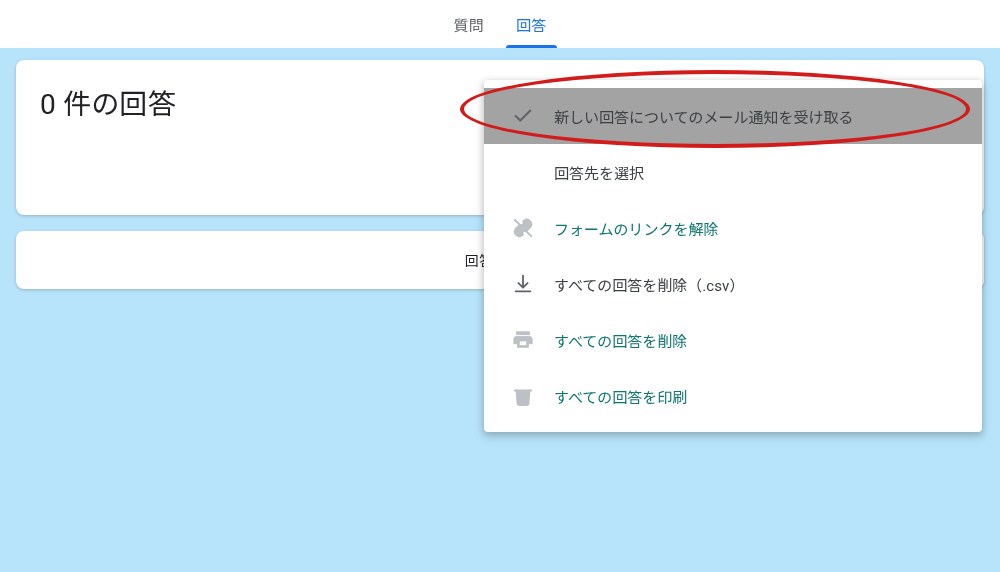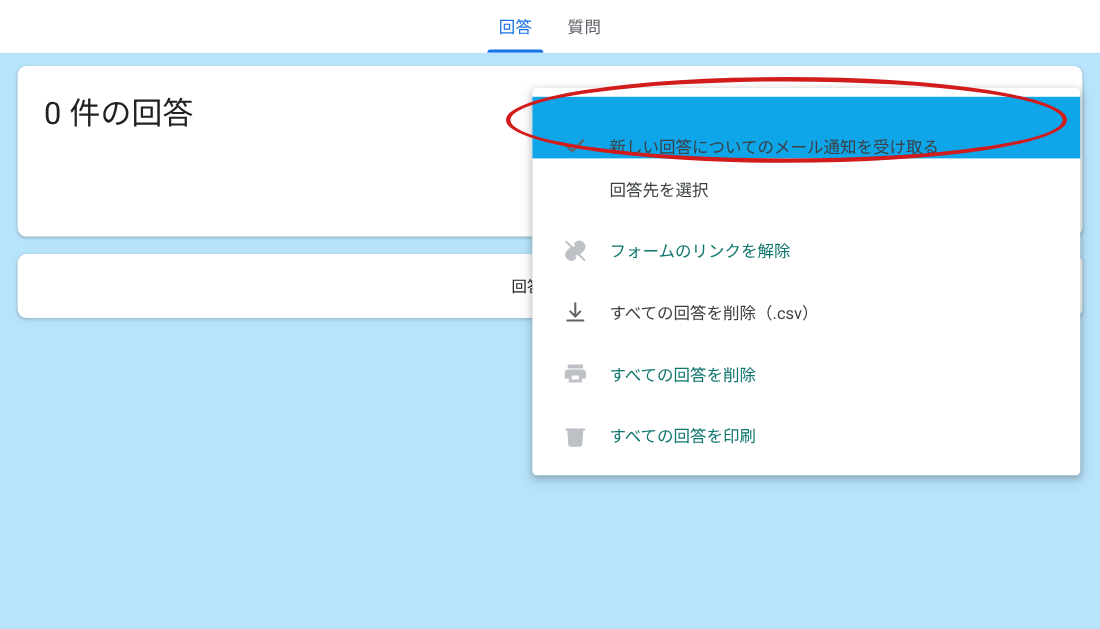--- a/index.html
+++ b/index.html
@@ -40,43 +40,43 @@
     .menu {
       position: absolute; top: 80px; left: 484px; width: 498px;
       background: #fff; border-radius: 4px;
       box-shadow: 0 2px 6px rgba(60,64,67,.25), 0 4px 10px 2px rgba(60,64,67,.15);
       padding: 8px 0; z-index: 10;
     }
     .menu-item {
       display: flex; align-items: center; height: 56px; padding: 0 16px 0 28px;
       font-size: 15px; color: #3c4043; cursor: pointer; gap: 20px;
     }
-    .menu-item.hovered { background: #0ea5e9; align-items: flex-end; }
+    .menu-item.hovered { background: #a3a3a3; }
     .menu-item.disabled { color: #0f766e; cursor: default; }
     .menu-icon { width: 22px; height: 22px; flex: 0 0 22px; display: flex; align-items: center; justify-content: center; }
     .menu-icon svg { width: 22px; height: 22px; }
     .menu-item.disabled .menu-icon svg { stroke: #bdc1c6; fill: #bdc1c6; }
     .menu-item:not(.disabled) .menu-icon svg.stroke { stroke: #5f6368; }
     .menu-item:not(.disabled) .menu-icon svg.fill   { fill: #5f6368; }
     .menu-item .label { flex: 1; }
 
     .annotation-ellipse {
       position: absolute; top: 70px; left: 460px; width: 510px; height: 78px;
       border: 4px solid #d21b1b; border-radius: 50%; pointer-events: none; z-index: 20;
     }
   </style>
 </head>
 <body>
 
 <div class="tabs">
+  <div class="tab">
+    <span>質問</span>
+  </div>
   <div class="tab active">
     <span>回答</span>
-  </div>
-  <div class="tab">
-    <span>質問</span>
   </div>
 </div>
 
 <div class="page-bg">
 
   <div class="card card1">
     <div class="heading">0 件の回答</div>
   </div>
 
   <div class="card card2">

